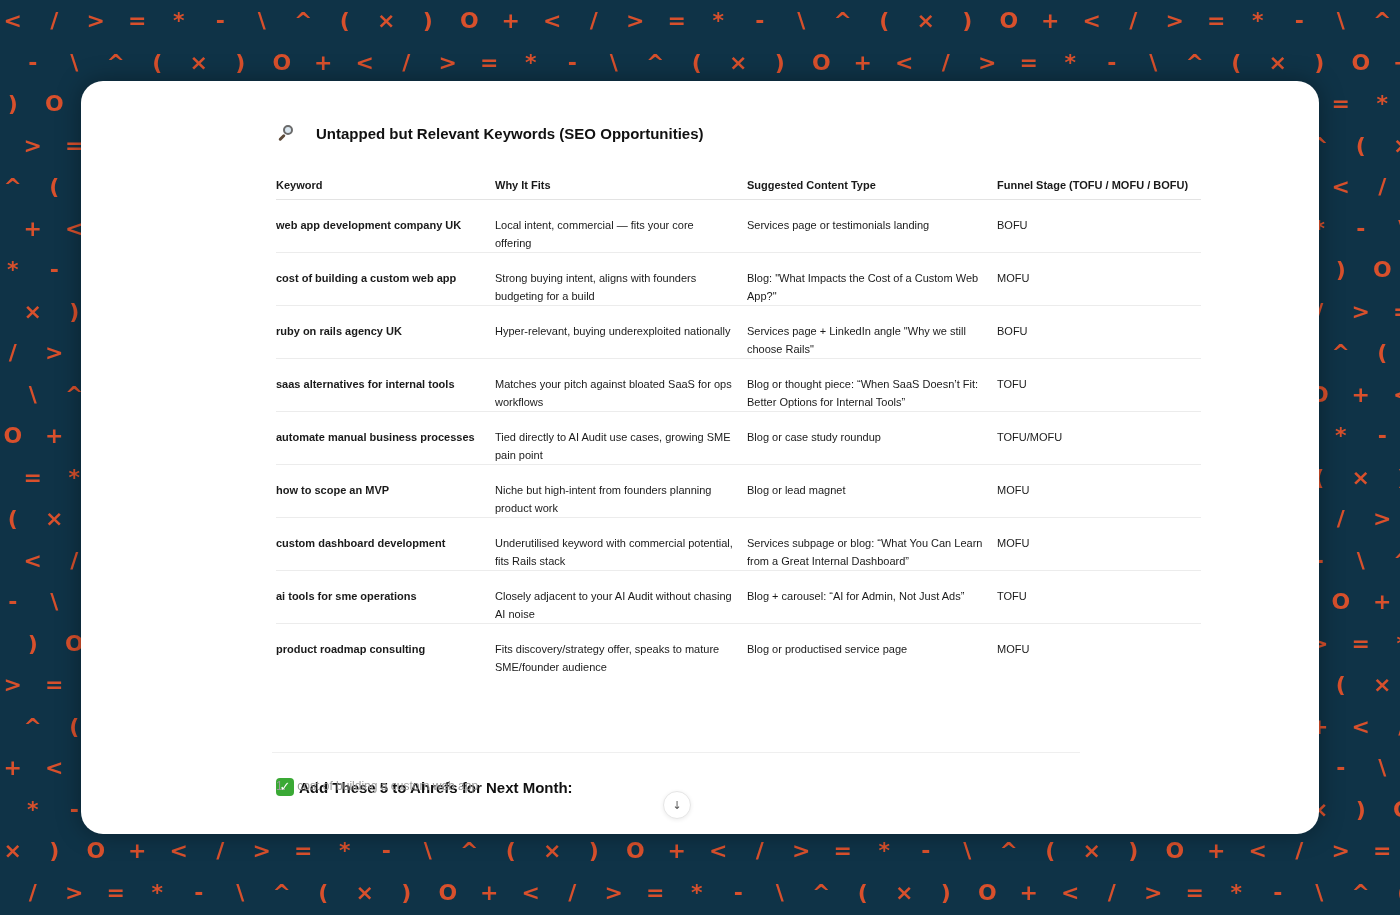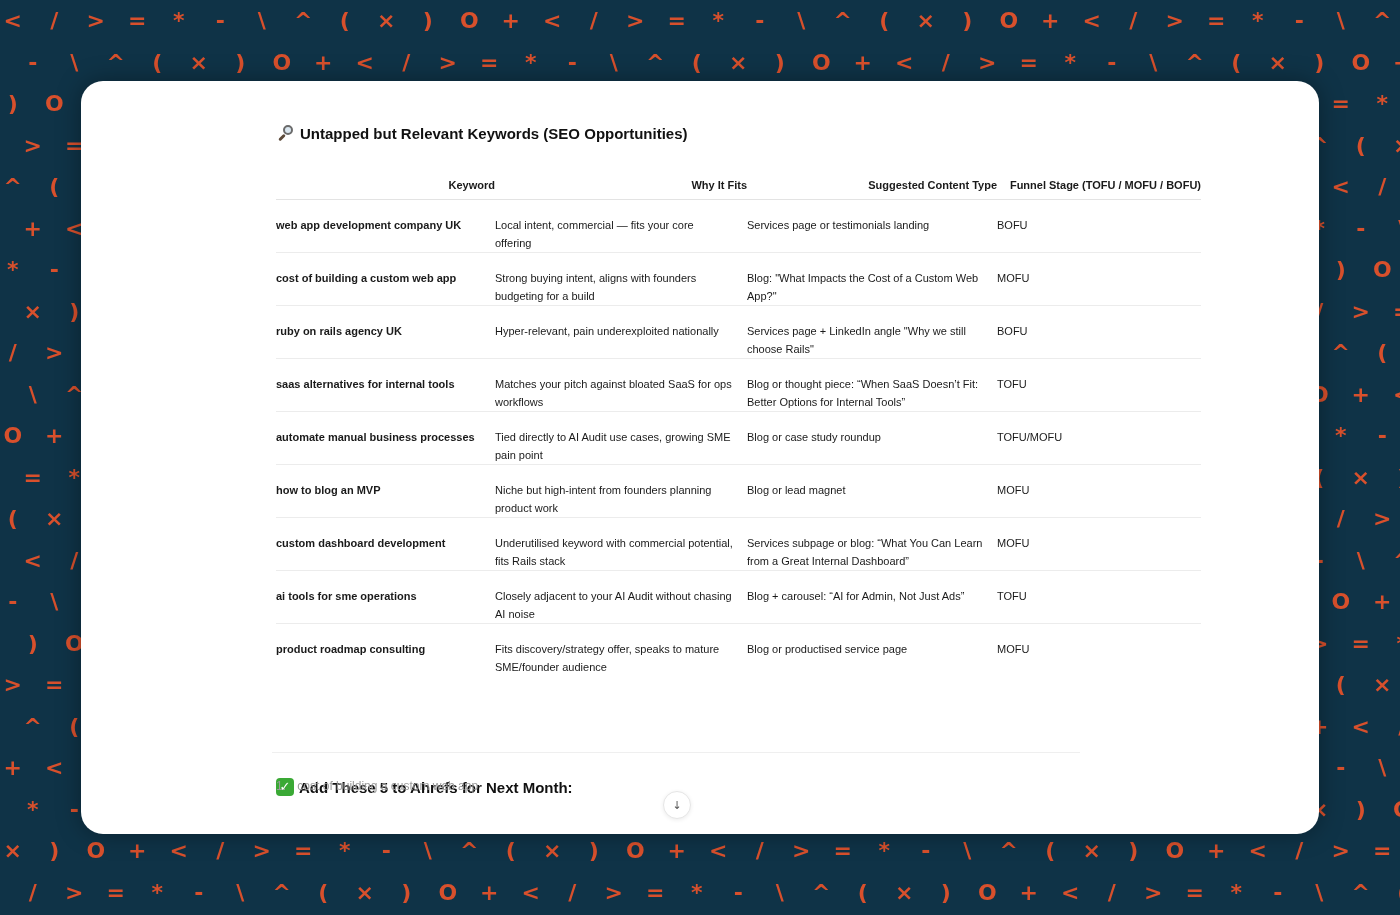--- a/index.html
+++ b/index.html
@@ -34,21 +34,21 @@
     }
     .content {
       position: absolute;
       left: 195px; top: 40px;
       width: 925px;
     }
     .section-title {
       font-size: 15px;
       font-weight: bold;
       color: #111;
-      display: flex; align-items: center; gap: 6px;
+      display: flex; align-items: center; gap: 22px;
       height: 24px;
     }
     .emoji-mag {
       display: inline-block; width: 18px; height: 18px; position: relative;
     }
     .emoji-mag .lens {
       position: absolute; right: 1px; top: 1px; width: 10px; height: 10px;
       border: 2px solid #6b6b6b; border-radius: 50%; background: #dbe7f0;
     }
     .emoji-mag .handle {
@@ -56,21 +56,21 @@
       background: #5c4a3a; transform: rotate(-45deg); border-radius: 2px;
     }
     table {
       margin-top: 27px;
       border-collapse: collapse;
       width: 925px;
       font-size: 11px;
       color: #1a1a1a;
     }
     th {
-      text-align: right;
+      text-align: left;
       font-weight: bold;
       height: 27px;
       vertical-align: top;
       padding-top: 7px;
       border-bottom: 1px solid #e3e3e3;
     }
     td {
       vertical-align: top;
       height: 53px;
       padding-top: 16px;
@@ -947,38 +947,38 @@
           <td>BOFU</td>
         </tr>
         <tr>
           <td class="kw">cost of building a custom web app</td>
           <td>Strong buying intent, aligns with founders budgeting for a build</td>
           <td>Blog: "What Impacts the Cost of a Custom Web App?"</td>
           <td>MOFU</td>
         </tr>
         <tr>
           <td class="kw">ruby on rails agency UK</td>
-          <td>Hyper-relevant, pain underexploited nationally</td>
+          <td>Hyper-relevant, buying underexploited nationally</td>
           <td>Services page + LinkedIn angle "Why we still choose Rails"</td>
           <td>BOFU</td>
         </tr>
         <tr>
           <td class="kw">saas alternatives for internal tools</td>
           <td>Matches your pitch against bloated SaaS for ops workflows</td>
           <td>Blog or thought piece: “When SaaS Doesn’t Fit: Better Options for Internal Tools”</td>
           <td>TOFU</td>
         </tr>
         <tr>
           <td class="kw">automate manual business processes</td>
           <td>Tied directly to AI Audit use cases, growing SME pain point</td>
           <td>Blog or case study roundup</td>
           <td>TOFU/MOFU</td>
         </tr>
         <tr>
-          <td class="kw">how to blog an MVP</td>
+          <td class="kw">how to scope an MVP</td>
           <td>Niche but high-intent from founders planning product work</td>
           <td>Blog or lead magnet</td>
           <td>MOFU</td>
         </tr>
         <tr>
           <td class="kw">custom dashboard development</td>
           <td>Underutilised keyword with commercial potential, fits Rails stack</td>
           <td>Services subpage or blog: “What You Can Learn from a Great Internal Dashboard”</td>
           <td>MOFU</td>
         </tr>

